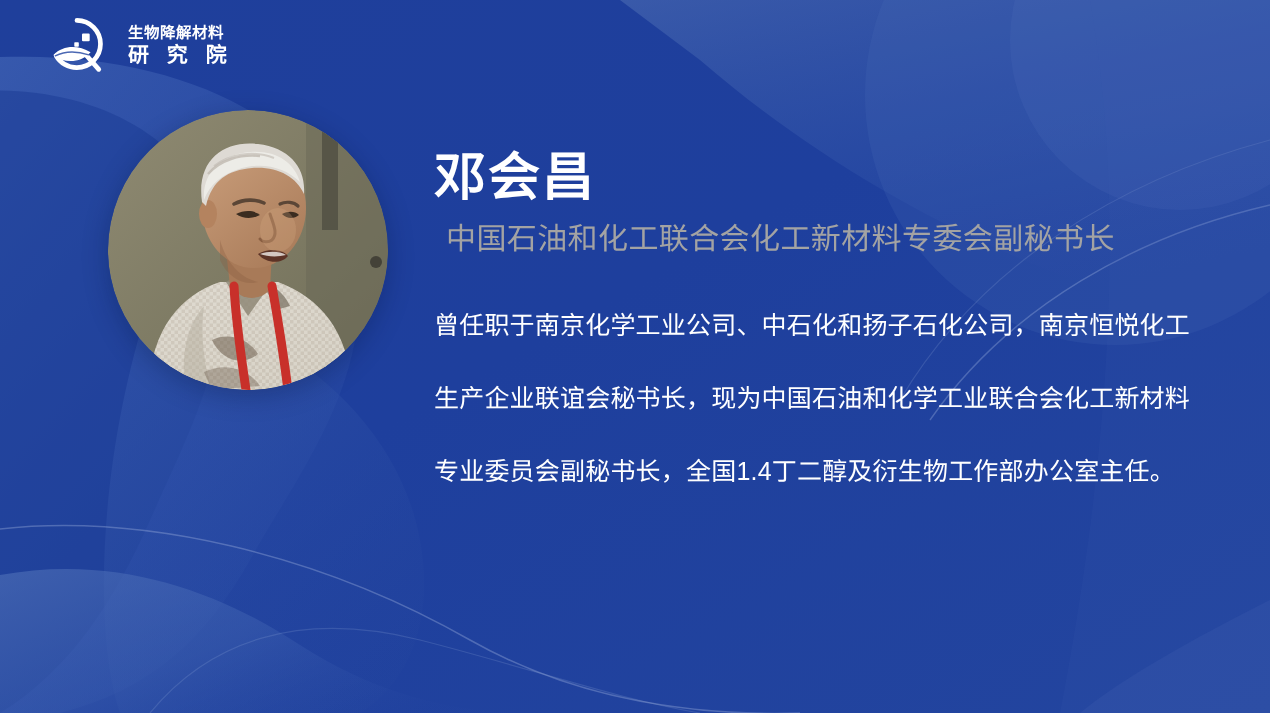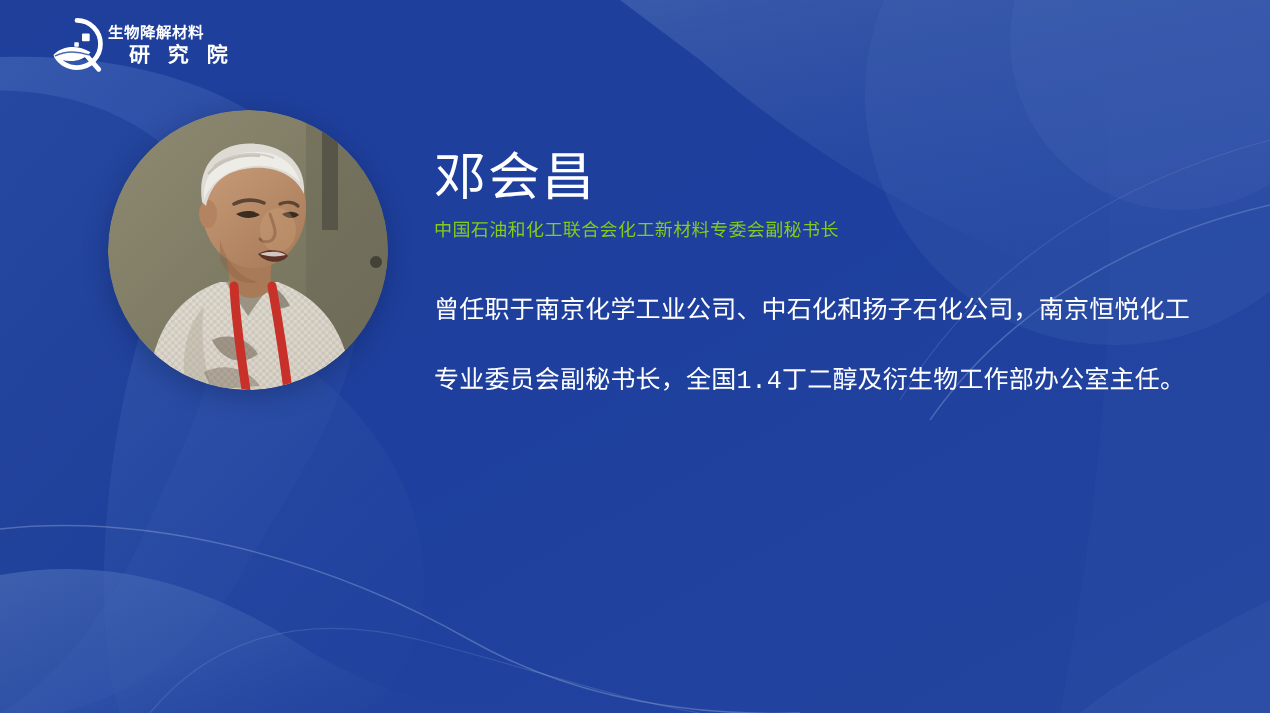--- a/index.html
+++ b/index.html
@@ -40,21 +40,21 @@
     height: 90px;
     z-index: 5;
   }
 
   .logo-block {
     position: absolute;
     left: 48px;
     top: 15px;
     display: flex;
     align-items: center;
-    gap: 2px;
+    gap: 22px;
   }
   .logo-mark {
     width: 58px;
     height: 58px;
     flex: 0 0 58px;
   }
   .logo-text {
     display: flex;
     flex-direction: column;
     justify-content: center;
@@ -68,21 +68,20 @@
     color: #ffffff;
     margin-bottom: 4px;
     white-space: nowrap;
   }
   .logo-text-bottom {
     font-size: 21px;
     font-weight: 700;
     letter-spacing: 6px;
     color: #ffffff;
     white-space: nowrap;
-    margin-left: 21px;
   }
 
   .header-title {
     position: absolute;
     right: 30px;
     top: 31px;
     font-size: 25px;
     font-weight: 700;
     letter-spacing: 0.5px;
     color: #ffffff;
@@ -107,46 +106,46 @@
   
   .content {
     position: absolute;
     left: 434px;
     top: 150px;
     width: 760px;
     z-index: 6;
   }
   .speaker-name {
     font-size: 52px;
-    font-weight: 400;
+    font-weight: 700;
     line-height: 1.05;
     letter-spacing: 2px;
     color: #ffffff;
     margin: 0 0 14px 0;
   }
   .speaker-title {
-    font-size: 18px;
+    font-size: 30px;
     font-weight: 400;
     letter-spacing: 0.4px;
-    color: #84cc16;
-    margin: 0;
+    color: #a3a3a3;
+    margin: 12px;
     line-height: 1.3;
   }
   .bio {
     margin-top: 54px;
   }
   .bio-line {
     font-size: 25px;
     line-height: 1.05;
     letter-spacing: 0.2px;
     color: #ffffff;
     margin: 0 0 47px 0;
     white-space: nowrap;
   }
-  .bio-line:last-child { margin-bottom: 5px; font-family: Liberation Mono, monospace; }
+  .bio-line:last-child { margin-bottom: 5px; }
 </style>
 </head>
 <body>
 
 <div id="slide">
 
   <svg id="bg-layer" viewBox="0 0 1270 713" preserveAspectRatio="none">
     <defs>
       <linearGradient id="gBase" x1="0" y1="0" x2="1" y2="1">
         <stop offset="0%" stop-color="#1f3f9b"></stop>
@@ -306,17 +305,18 @@
       </g>
     </svg>
   </div>
 
   <div class="content">
     <h1 class="speaker-name">邓会昌</h1>
     <div class="speaker-title">中国石油和化工联合会化工新材料专委会副秘书长</div>
 
     <div class="bio">
       <p class="bio-line">曾任职于南京化学工业公司、中石化和扬子石化公司，南京恒悦化工</p>
+      <p class="bio-line">生产企业联谊会秘书长，现为中国石油和化学工业联合会化工新材料</p>
       <p class="bio-line">专业委员会副秘书长，全国1.4丁二醇及衍生物工作部办公室主任。</p>
     </div>
   </div>
 
 </div>
 
 </body></html>

